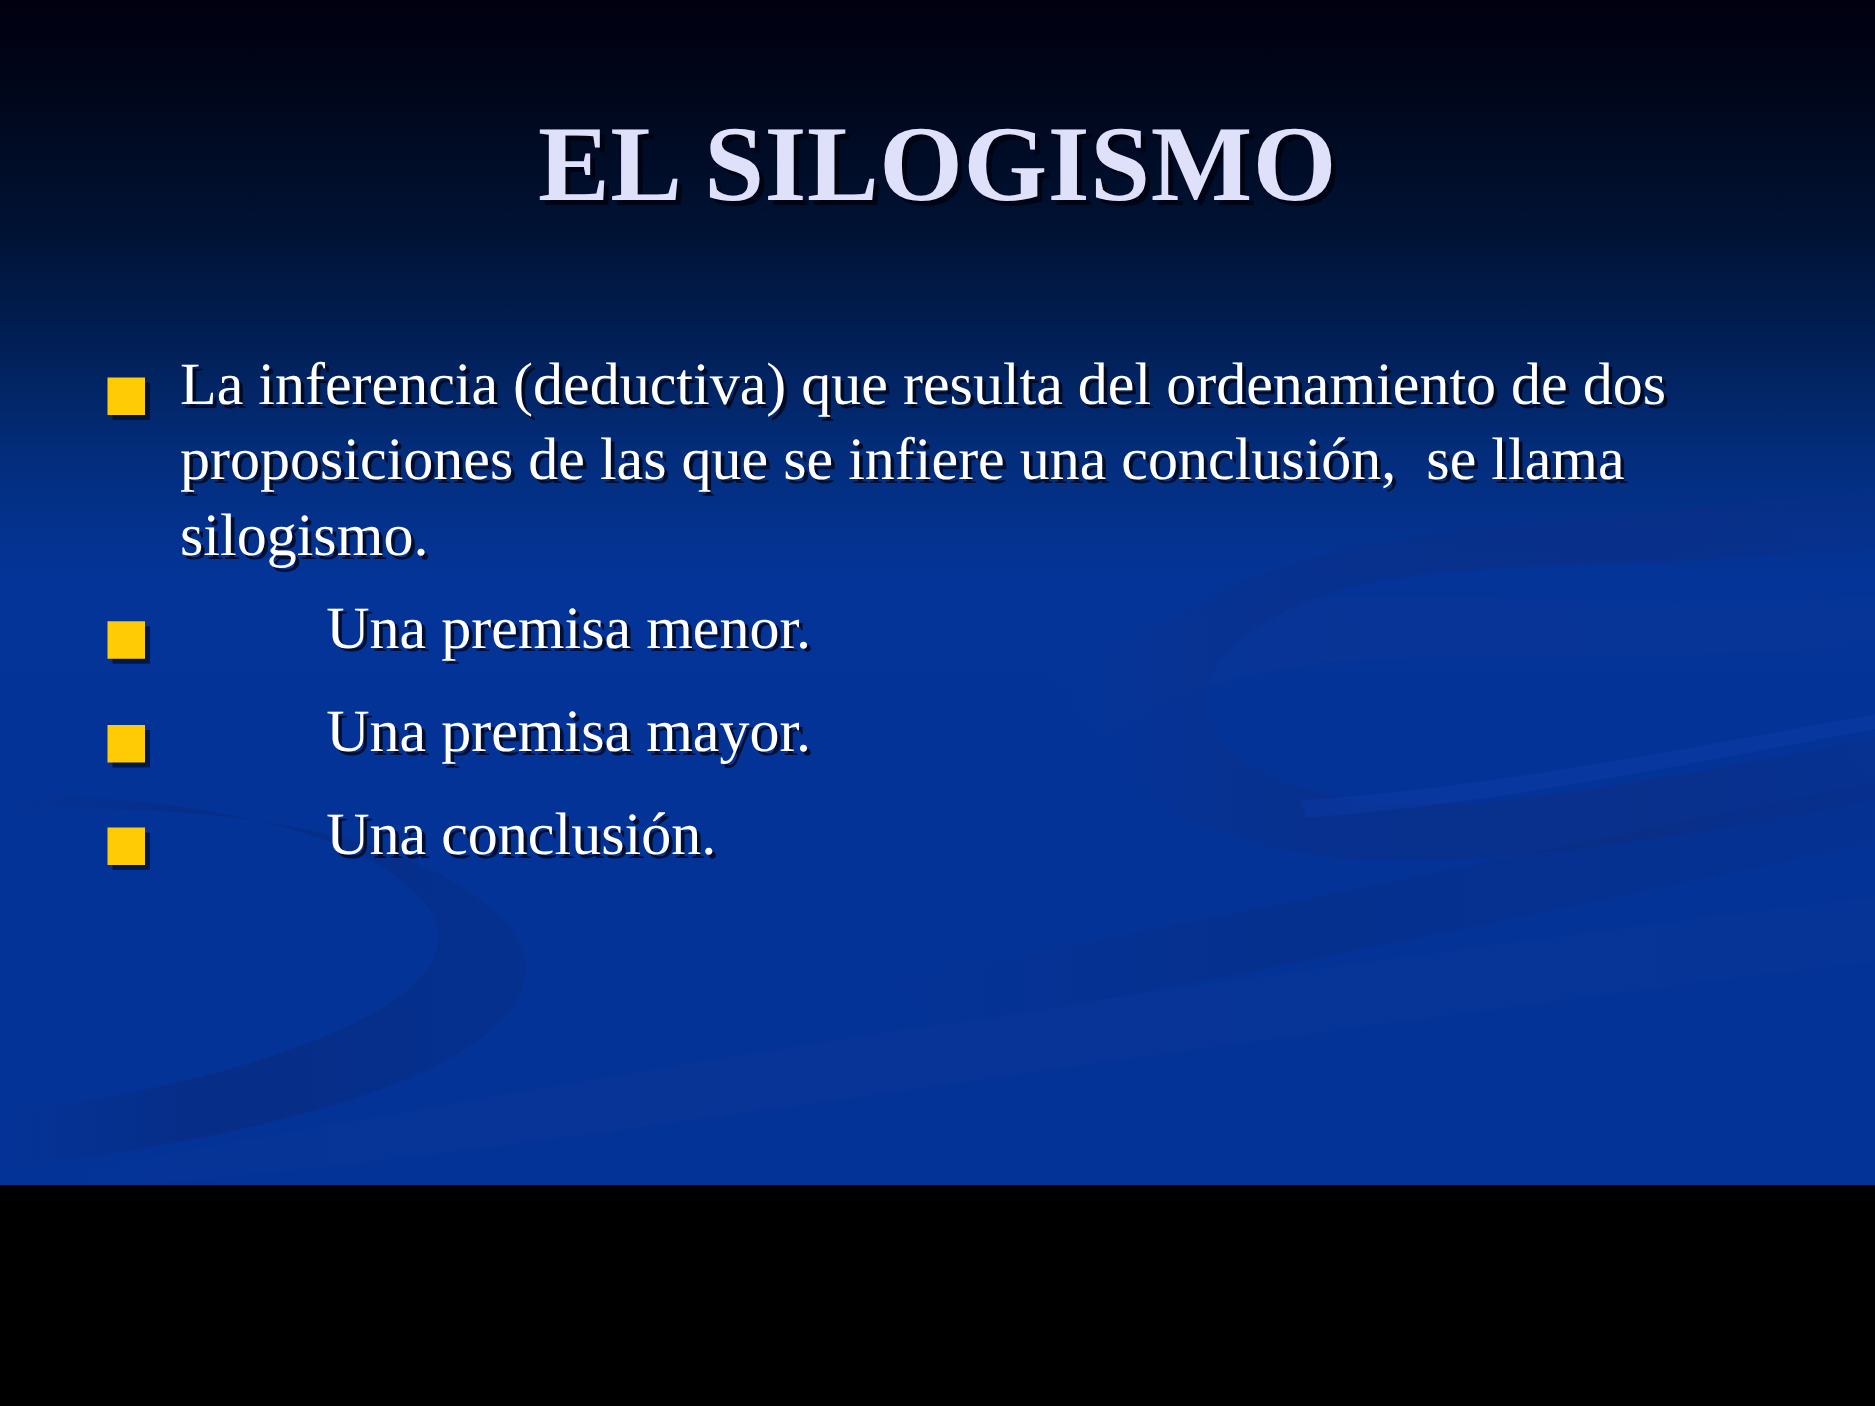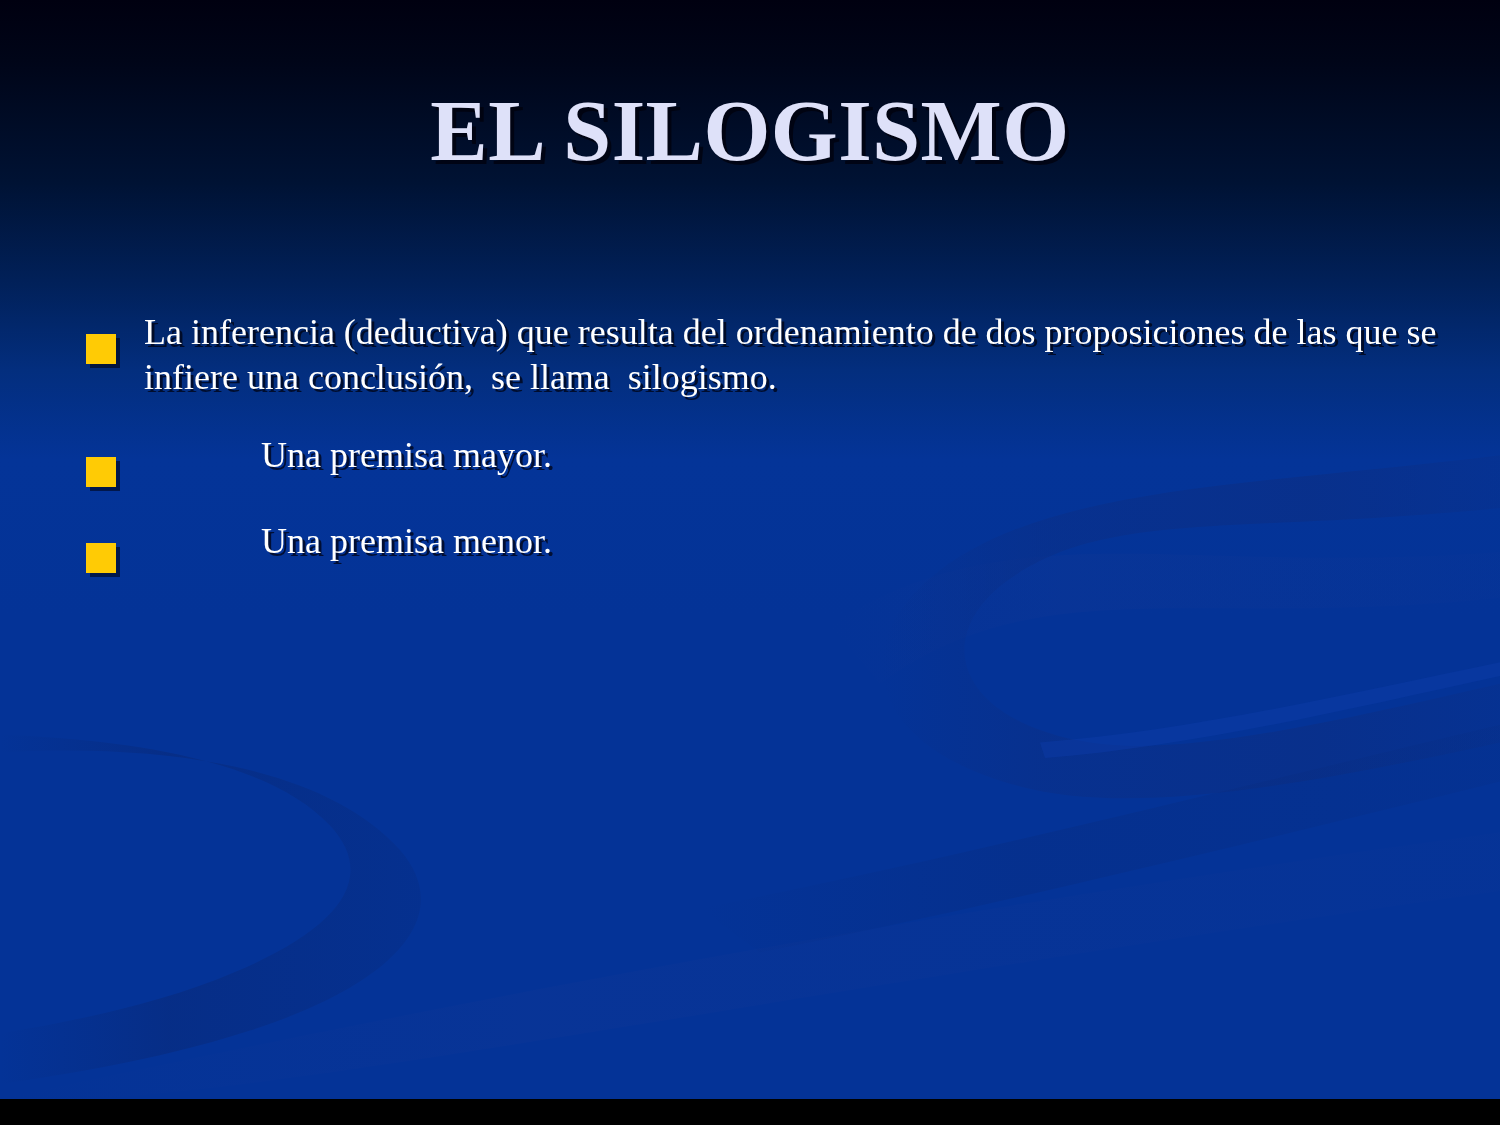--- a/index.html
+++ b/index.html
@@ -4,21 +4,21 @@
 <style>
   html, body {
     margin: 0;
     padding: 0;
     background: #000;
   }
 
   #slide {
     position: relative;
     width: 1500px;
-    height: 1099px;
+    height: 948px;
     overflow: hidden;
     font-family: "Liberation Serif", "DejaVu Serif", serif;
     
     background:
       linear-gradient(to bottom,
         #000010 0px,
         #000518 60px,
         #001233 180px,
         #012058 280px,
         #032e7e 370px,
@@ -57,25 +57,24 @@
     position: absolute;
     top: 278px;
     left: 86px;
     width: 1360px;
   }
 
   .bullet-row {
     display: flex;
     align-items: flex-start;
     color: #ffffff;
-    font-size: 36px;
+    font-size: 48px;
     line-height: 1.26;
     text-shadow: 3px 3px 0px rgba(0,0,12,0.72);
     white-space: pre-wrap;
-    margin-top: 32px;
   }
 
   .bullet-row.level1 { margin-bottom: 14px; }
   .bullet-row.level2 { margin-bottom: 22px; }
 
   .bullet-marker {
     flex: 0 0 auto;
     width: 30px;
     height: 30px;
     background: #ffcb05;
@@ -140,23 +139,27 @@
   <div id="body-block">
 
     <div class="bullet-row level1">
       <span class="bullet-marker"></span>
       <span class="bullet-text">La inferencia (deductiva) que resulta del ordenamiento de dos proposiciones de las que se infiere una conclusión,  se llama  silogismo.</span>
     </div>
 
 
     <div class="bullet-row level2">
       <span class="bullet-marker"></span>
+      <span class="bullet-text">Una premisa menor.</span>
+    </div>
+
+    <div class="bullet-row level2">
+      <span class="bullet-marker"></span>
       <span class="bullet-text">Una premisa mayor.</span>
     </div>
 
     <div class="bullet-row level2">
       <span class="bullet-marker"></span>
-      <span class="bullet-text">Una premisa menor.</span>
+      <span class="bullet-text">Una conclusión.</span>
     </div>
-
 
   </div>
 </div>
 
 </body></html>

